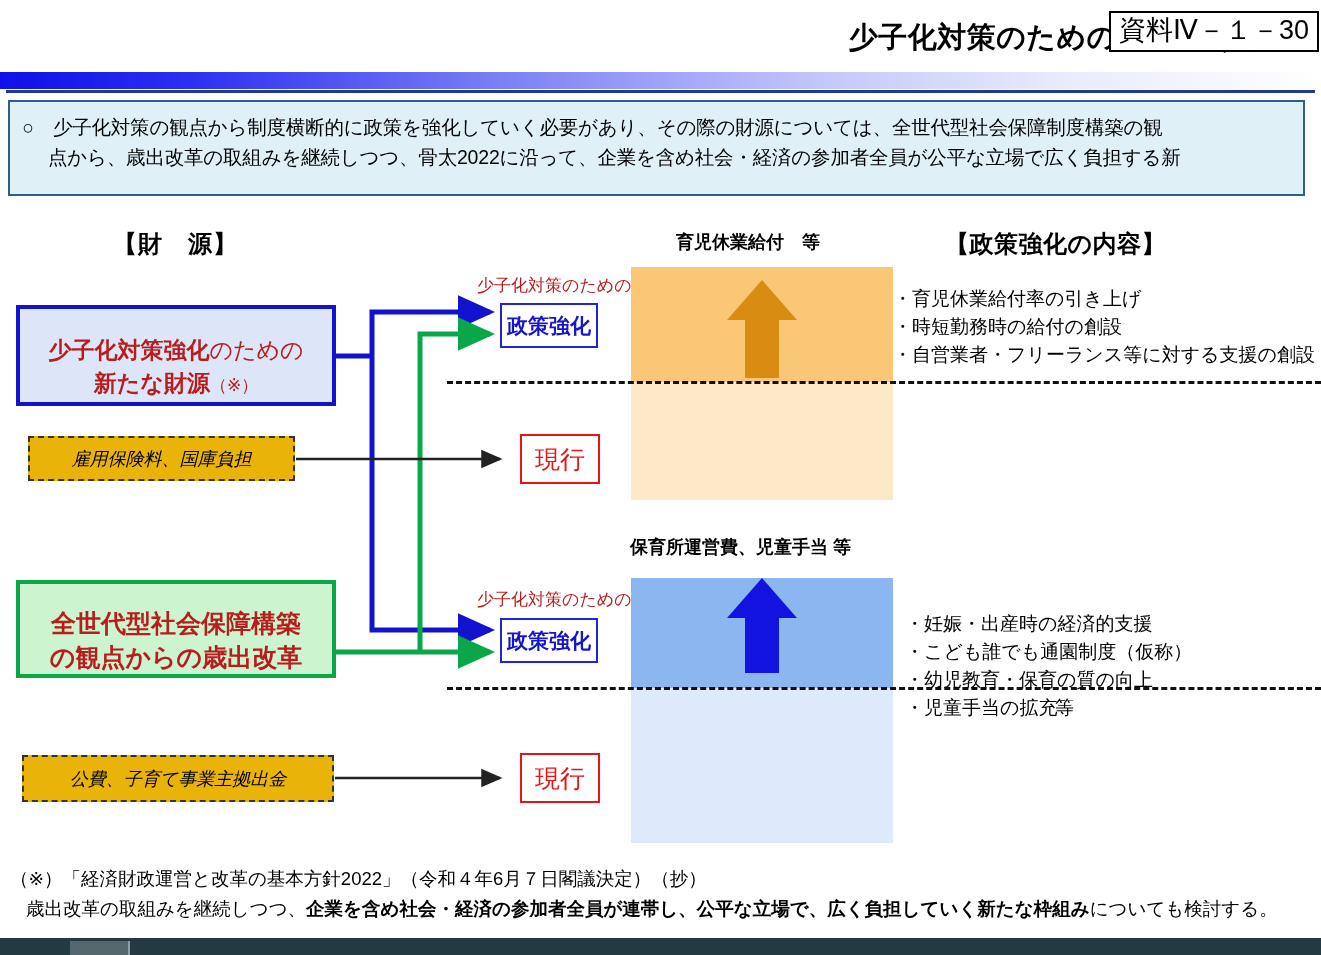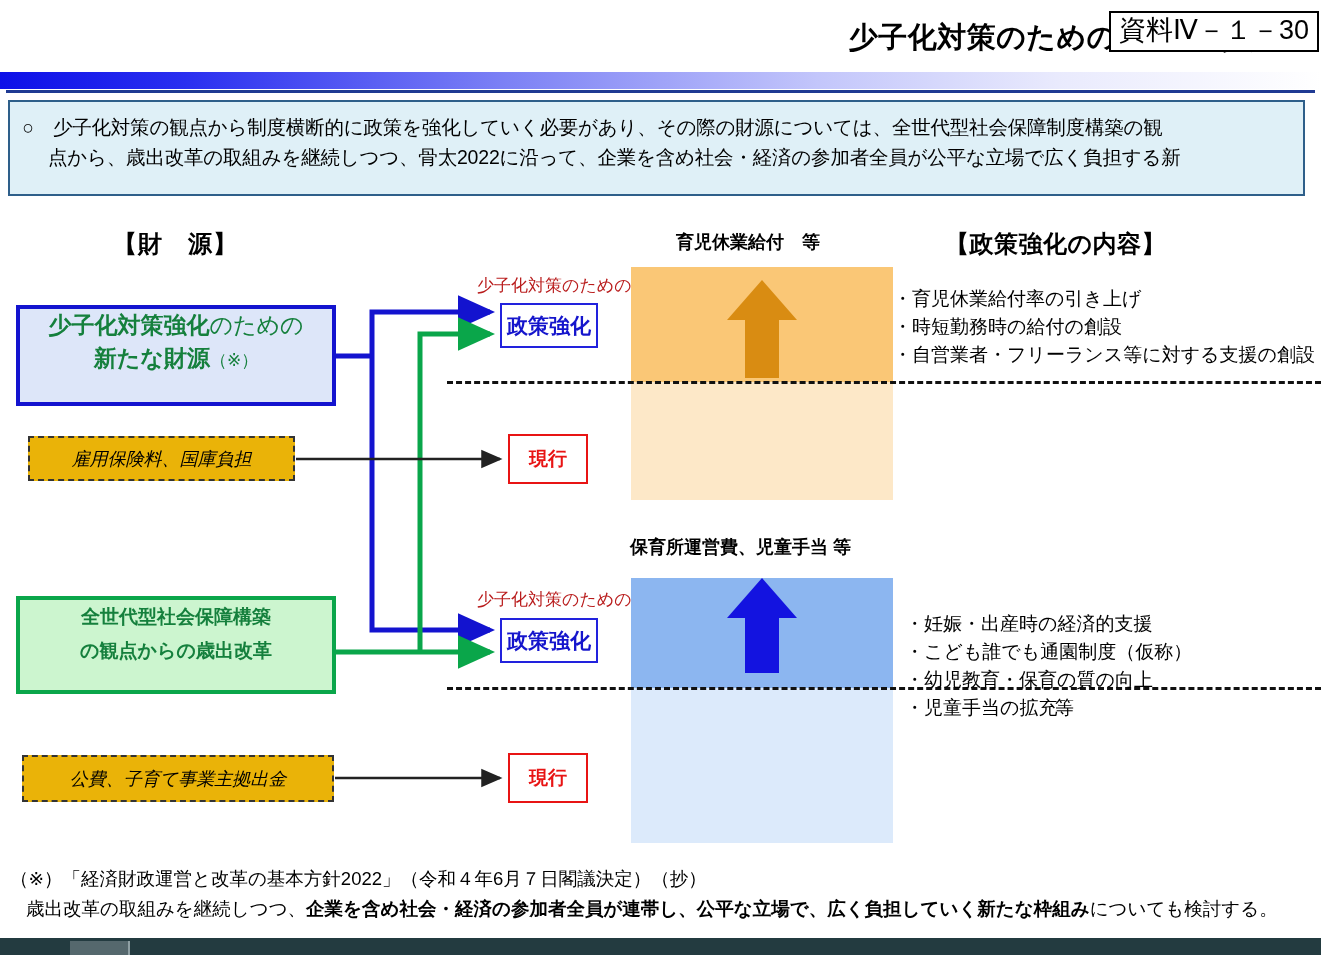--- a/index.html
+++ b/index.html
@@ -148,37 +148,37 @@
     border-top: 3px dashed #111111;
   }
   #dash-top    { top: 381px; }
   #dash-bottom { top: 687px; }
 
   
   .src-box {
     position: absolute;
     box-sizing: border-box;
     display: flex;
-    align-items: flex-start;
+    align-items: flex-end;
     justify-content: center;
     text-align: center;
-    color: #15803d;
+    color: #b91c1c;
   }
   #src-new {
     left: 16px; top: 305px; width: 320px; height: 101px;
     border: 4px solid #1313cf;
     background: #dde6f9;
     font-size: 23px;
     line-height: 33px;
   }
   #src-reform {
-    left: 16px; top: 596px; width: 320px; height: 98px;
+    left: 16px; top: 580px; width: 320px; height: 98px;
     border: 4px solid #0aa64a;
     background: #ccf5cf;
-    font-size: 19px;
+    font-size: 25px;
     font-weight: bold;
     line-height: 34px;
   }
   .src-dashed {
     position: absolute;
     box-sizing: border-box;
     border: 2px dashed #333333;
     background: #eab308;
     display: flex;
     align-items: center;
@@ -220,23 +220,24 @@
   #pol-box-bottom { left: 500px; top: 618px; width: 98px; height: 45px; }
 
   .cur-box {
     position: absolute;
     box-sizing: border-box;
     border: 2px solid #e81414;
     background: #ffffff;
     display: flex;
     align-items: center;
     justify-content: center;
-    font-size: 19px;
-    font-weight: bold;
+    font-size: 25px;
+    font-weight: normal;
     color: #e81414;
+    margin-left: 12px;
   }
   #cur-box-top    { left: 508px; top: 434px; width: 80px; height: 50px; }
   #cur-box-bottom { left: 508px; top: 753px; width: 80px; height: 50px; }
 
   
   .content-list {
     position: absolute;
     font-size: 19px;
     line-height: 28px;
     color: #000000;

